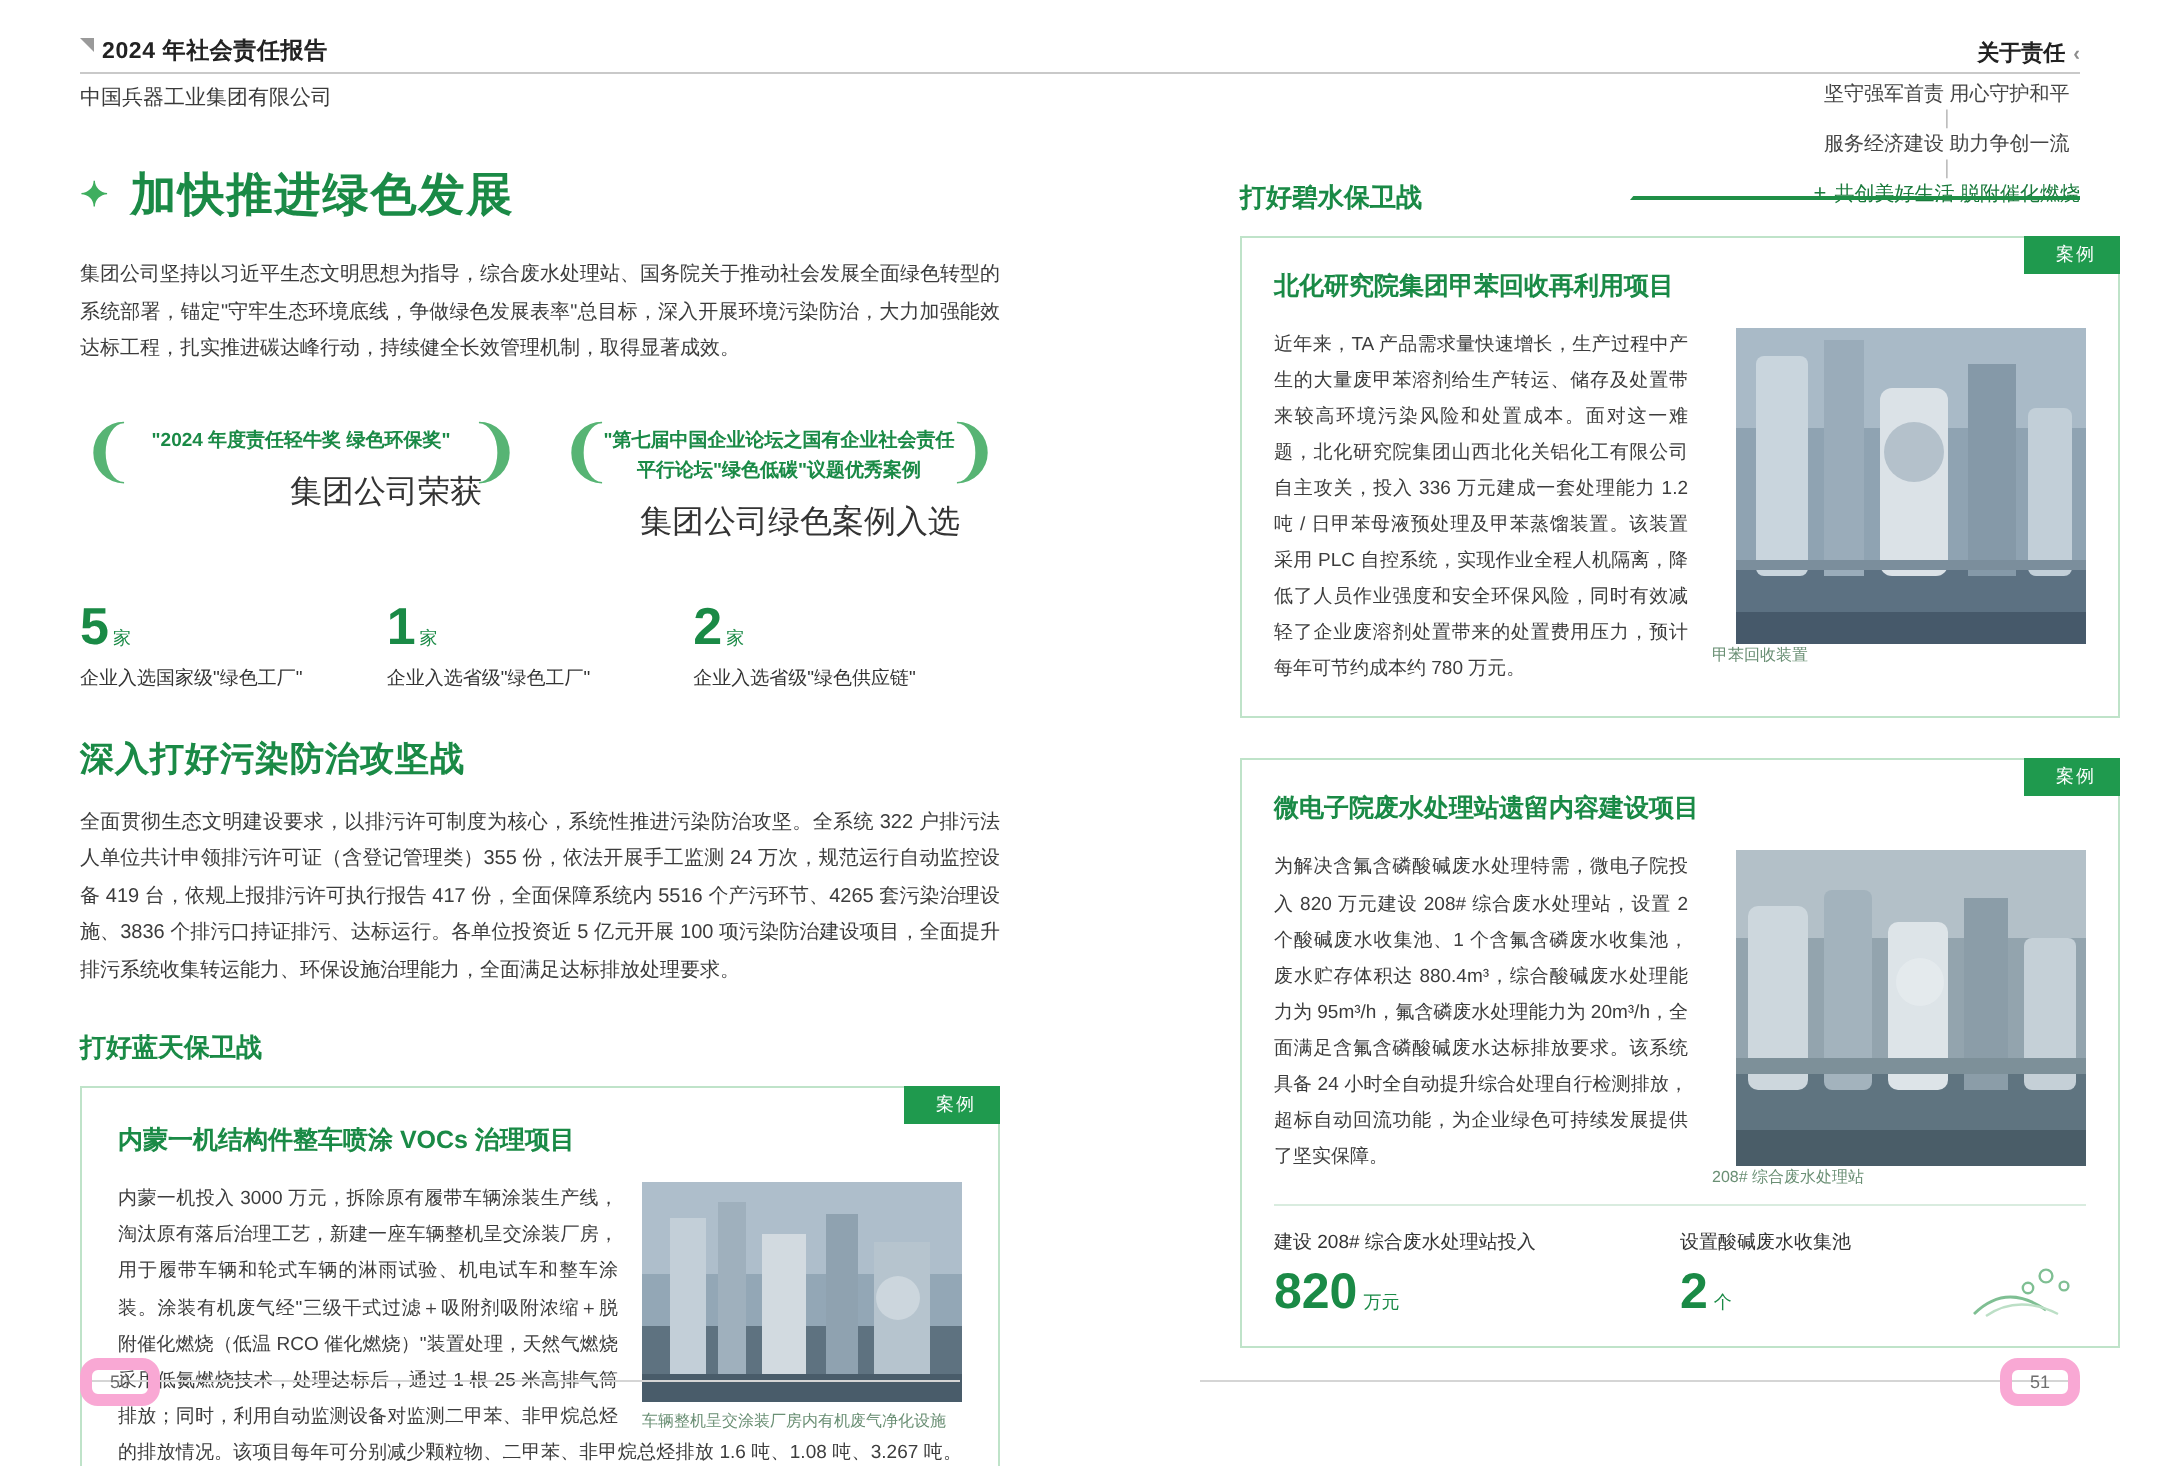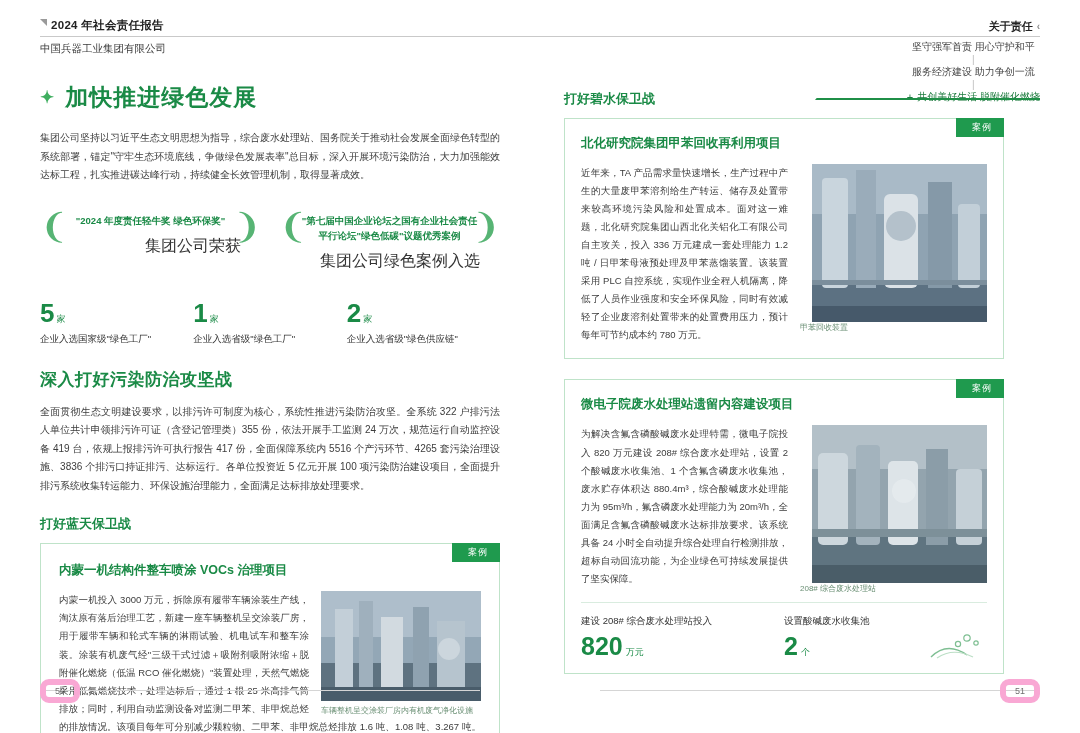--- a/index.html
+++ b/index.html
@@ -63,21 +63,21 @@
     border-bottom: 2px solid #1f8f47;
   }
   .tab-slant:before{
     content:""; position:absolute; left:-10px; bottom:-2px;
     width: 12px; height: 2px; background:#1f8f47;
     transform: skewX(-40deg); transform-origin: left bottom;
   }
 
   
   .left-col { position: absolute; left: 40px; top: 82px; width: 460px; }
-  .right-col { position: absolute; left: 564px; top: 90px; width: 440px; }
+  .right-col { position: absolute; left: 620px; top: 90px; width: 440px; }
 
   h1.section-title {
     font-size: 23px; color: #1a8a46; font-weight: bold;
     letter-spacing: 1px; margin-bottom: 16px;
     display: flex; align-items: center; gap: 10px;
   }
   .spark {
     color: #3fae5f; font-size: 17px; line-height: 1;
   }
   p.body {

